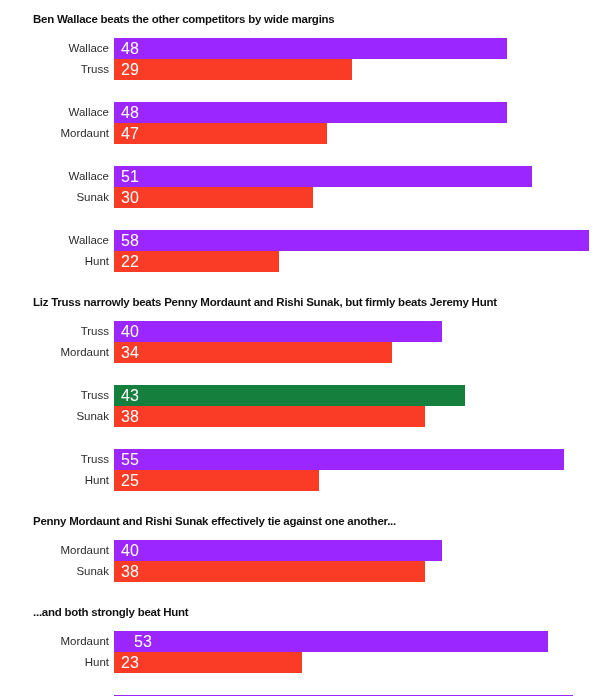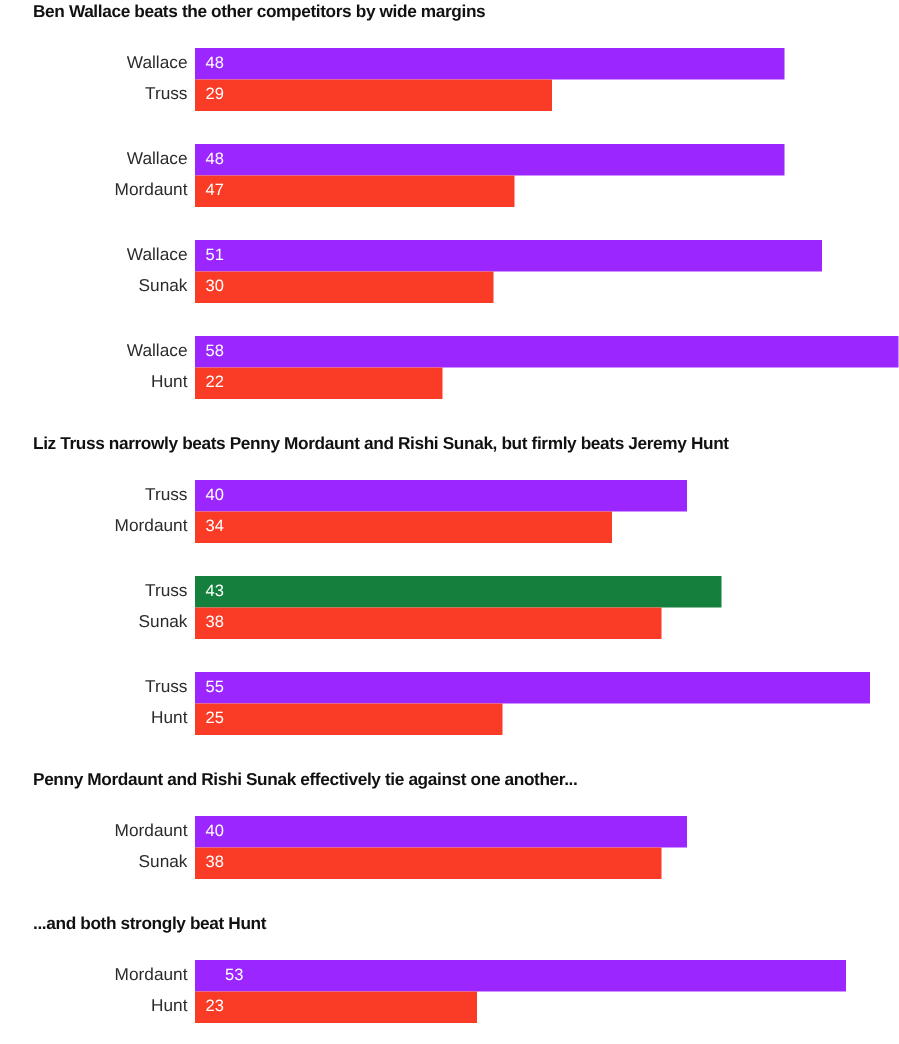--- a/index.html
+++ b/index.html
@@ -25,28 +25,28 @@
     margin: 0;
   }
   .section-heading {
     font-family: "Liberation Sans", sans-serif;
     font-size: 11.5px;
     font-weight: bold;
     color: #111111;
     letter-spacing: -0.25px;
     padding-left: 22px;
     line-height: 13px;
-    margin: 0;
+    margin: 11px;
     height: 16px;
     display: flex;
     align-items: center;
     white-space: nowrap;
   }
   .group {
-    margin: 16px;
+    margin: 0;
     padding: 0;
   }
   .group + .group {
     margin-top: 22px;
   }
   .section + .section {
     margin-top: 22px;
   }
   .bar-row {
     display: flex;
@@ -70,21 +70,21 @@
     position: relative;
   }
   .bar {
     height: 21px;
     display: flex;
     align-items: center;
     box-sizing: border-box;
     padding-left: 7px;
   }
   .bar-value {
-    font-size: 11px;
+    font-size: 16px;
     color: #ffffff;
     line-height: 21px;
     font-family: "Liberation Sans", sans-serif;
   }
   .bar.purple { background: #9b26ff; }
   .bar.red    { background: #fa3b26; }
 </style>
 </head>
 <body>
 

